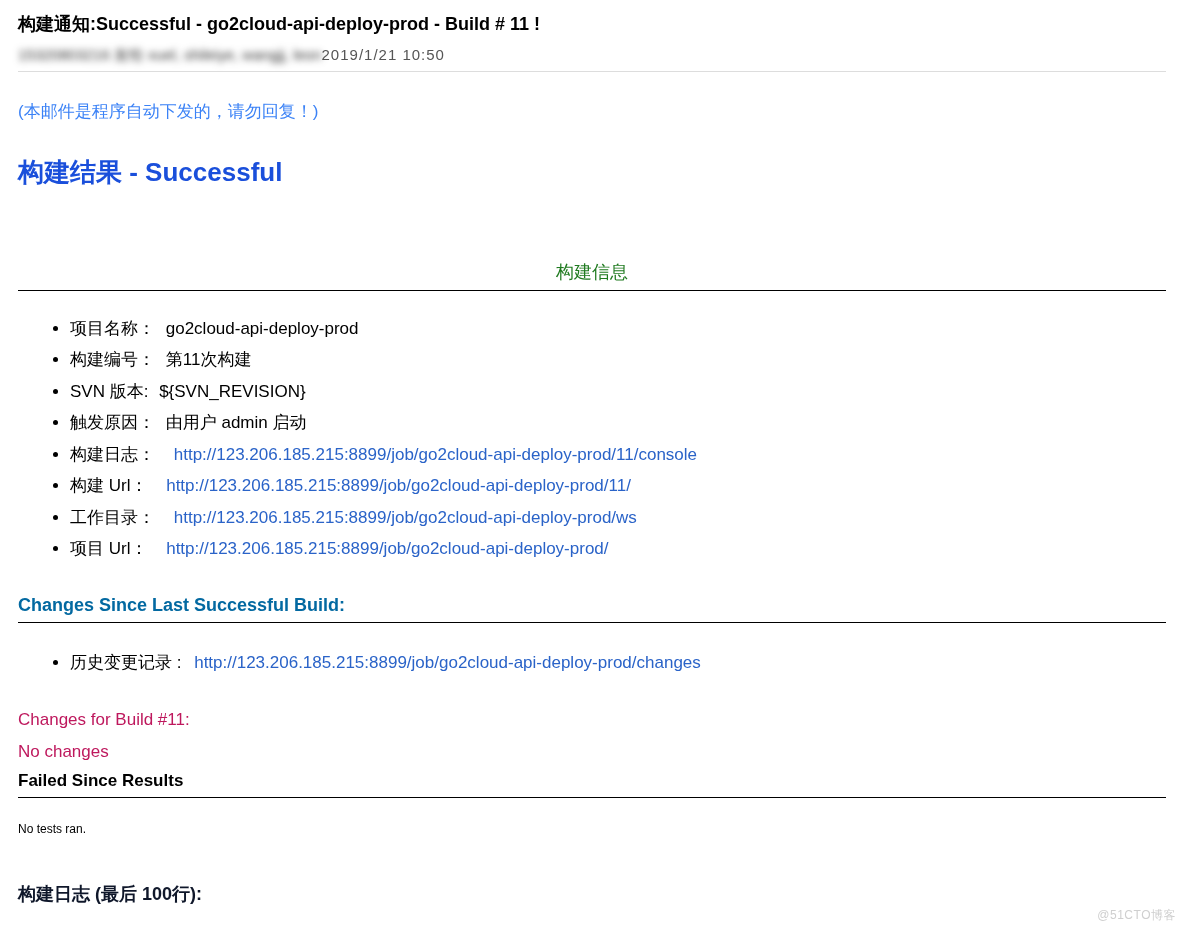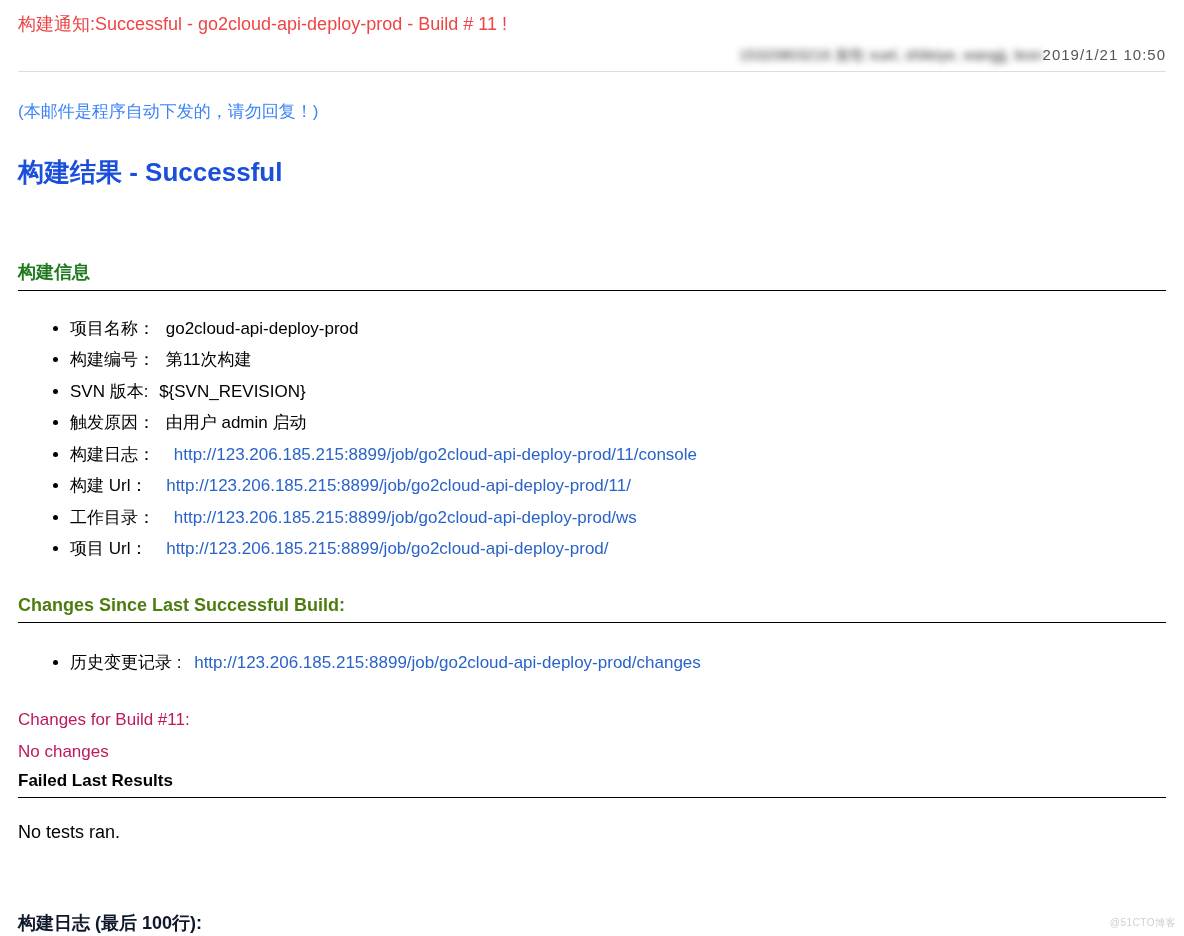--- a/index.html
+++ b/index.html
@@ -9,27 +9,27 @@
     }
     body {
       font-family: "Helvetica Neue", Helvetica, Arial, "PingFang SC", "Hiragino Sans GB", "Microsoft YaHei", sans-serif;
       background: #ffffff;
       padding: 12px 18px;
       width: 1184px;
       color: #000;
     }
     .email-subject {
       font-size: 18px;
-      font-weight: normal;
-      color: #ef4444;
+      font-weight: bold;
+      color: #000000;
       margin-bottom: 10px;
     }
     .email-meta-row {
       display: flex;
-      justify-content: flex-end;
+      justify-content: flex-start;
       align-items: baseline;
       font-size: 15px;
       color: #333;
       border-bottom: 1px solid #ddd;
       padding-bottom: 6px;
       margin-bottom: 28px;
     }
     .email-date {
       color: #555;
       letter-spacing: 1px;
@@ -40,23 +40,24 @@
       margin-bottom: 32px;
     }
     .build-result {
       font-size: 26px;
       font-weight: bold;
       color: #1a4fdb;
       margin-bottom: 70px;
     }
     .section-title {
       font-size: 18px;
-      font-weight: bold;
+      font-weight: normal;
       color: #1f7a1f;
       margin-bottom: 6px;
+      text-align: center;
     }
     .section-rule {
       border: none;
       border-top: 1.5px solid #000;
       margin-bottom: 22px;
     }
     ul.build-info-list {
       list-style: disc;
       padding-left: 52px;
       margin-bottom: 30px;
@@ -70,21 +71,21 @@
       margin-right: 6px;
     }
     a.link-url {
       color: #2a63c8;
       text-decoration: none;
       padding-left: 8px;
     }
     .changes-header {
       font-size: 18px;
       font-weight: bold;
-      color: #4d7c0f;
+      color: #0369a1;
       margin-bottom: 6px;
     }
     ul.history-list {
       list-style: disc;
       padding-left: 52px;
       margin-bottom: 26px;
       margin-top: 24px;
     }
     ul.history-list li {
       font-size: 17px;
@@ -96,34 +97,34 @@
       color: #be185d;
     }
     .failed-tests {
       font-size: 17px;
       font-weight: bold;
       color: #000;
       margin-top: 2px;
       margin-bottom: 6px;
     }
     .no-tests {
-      font-size: 18px;
+      font-size: 12px;
       margin-top: 24px;
-      margin-bottom: 68px;
+      margin-bottom: 46px;
     }
     .build-log-title {
       font-size: 18px;
       font-weight: bold;
       color: #0f172a;
     }
     .watermark {
       position: fixed;
       right: 8px;
-      bottom: 6px;
-      font-size: 10px;
+      bottom: 12px;
+      font-size: 12px;
       color: #cfcfcf;
       letter-spacing: 0.5px;
     }
     .blur {
       filter: blur(3.5px);
     }
   </style>
 </head>
 <body>
 
@@ -181,20 +182,20 @@
 
 <ul class="history-list">
   <li>
     <span>历史变更记录 : </span>
     <a href="#" class="link-url">http://123.206.185.215:8899/job/go2cloud-api-deploy-prod/changes</a>
   </li>
 </ul>
 
 <div class="plain-line">Changes for Build #11:</div>
 <div class="plain-line">No changes</div>
-<div class="failed-tests">Failed Last Results</div>
+<div class="failed-tests">Failed Since Results</div>
 <hr class="section-rule">
 
 <div class="no-tests">No tests ran.</div>
 
 <div class="build-log-title">构建日志 (最后 100行):</div>
 
 <div class="watermark">@51CTO博客</div>
 
 </body></html>

